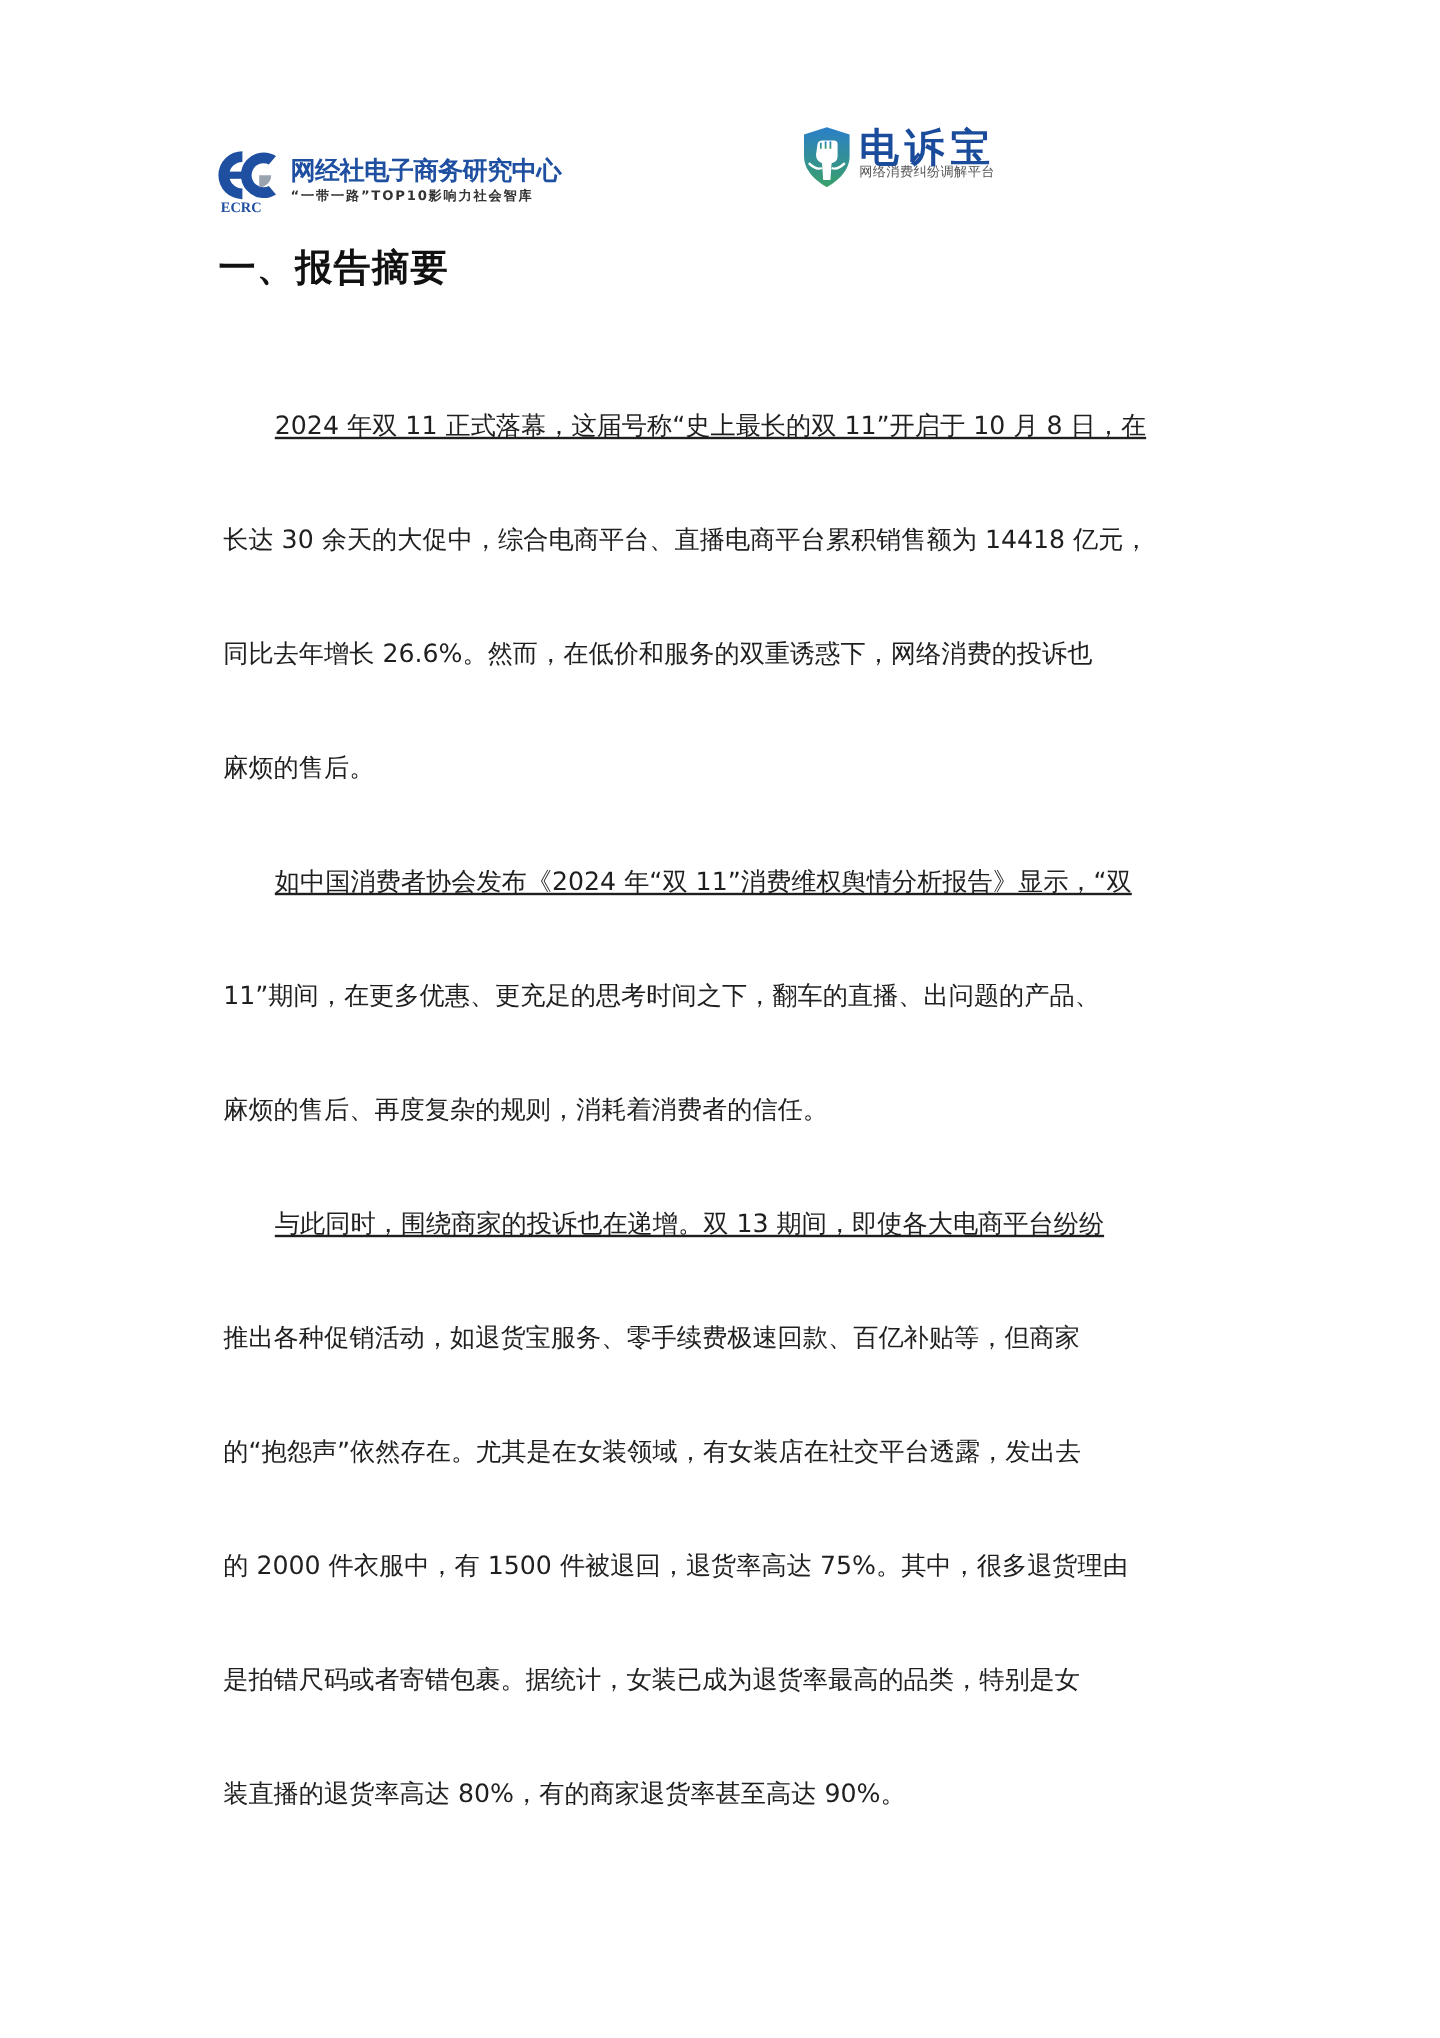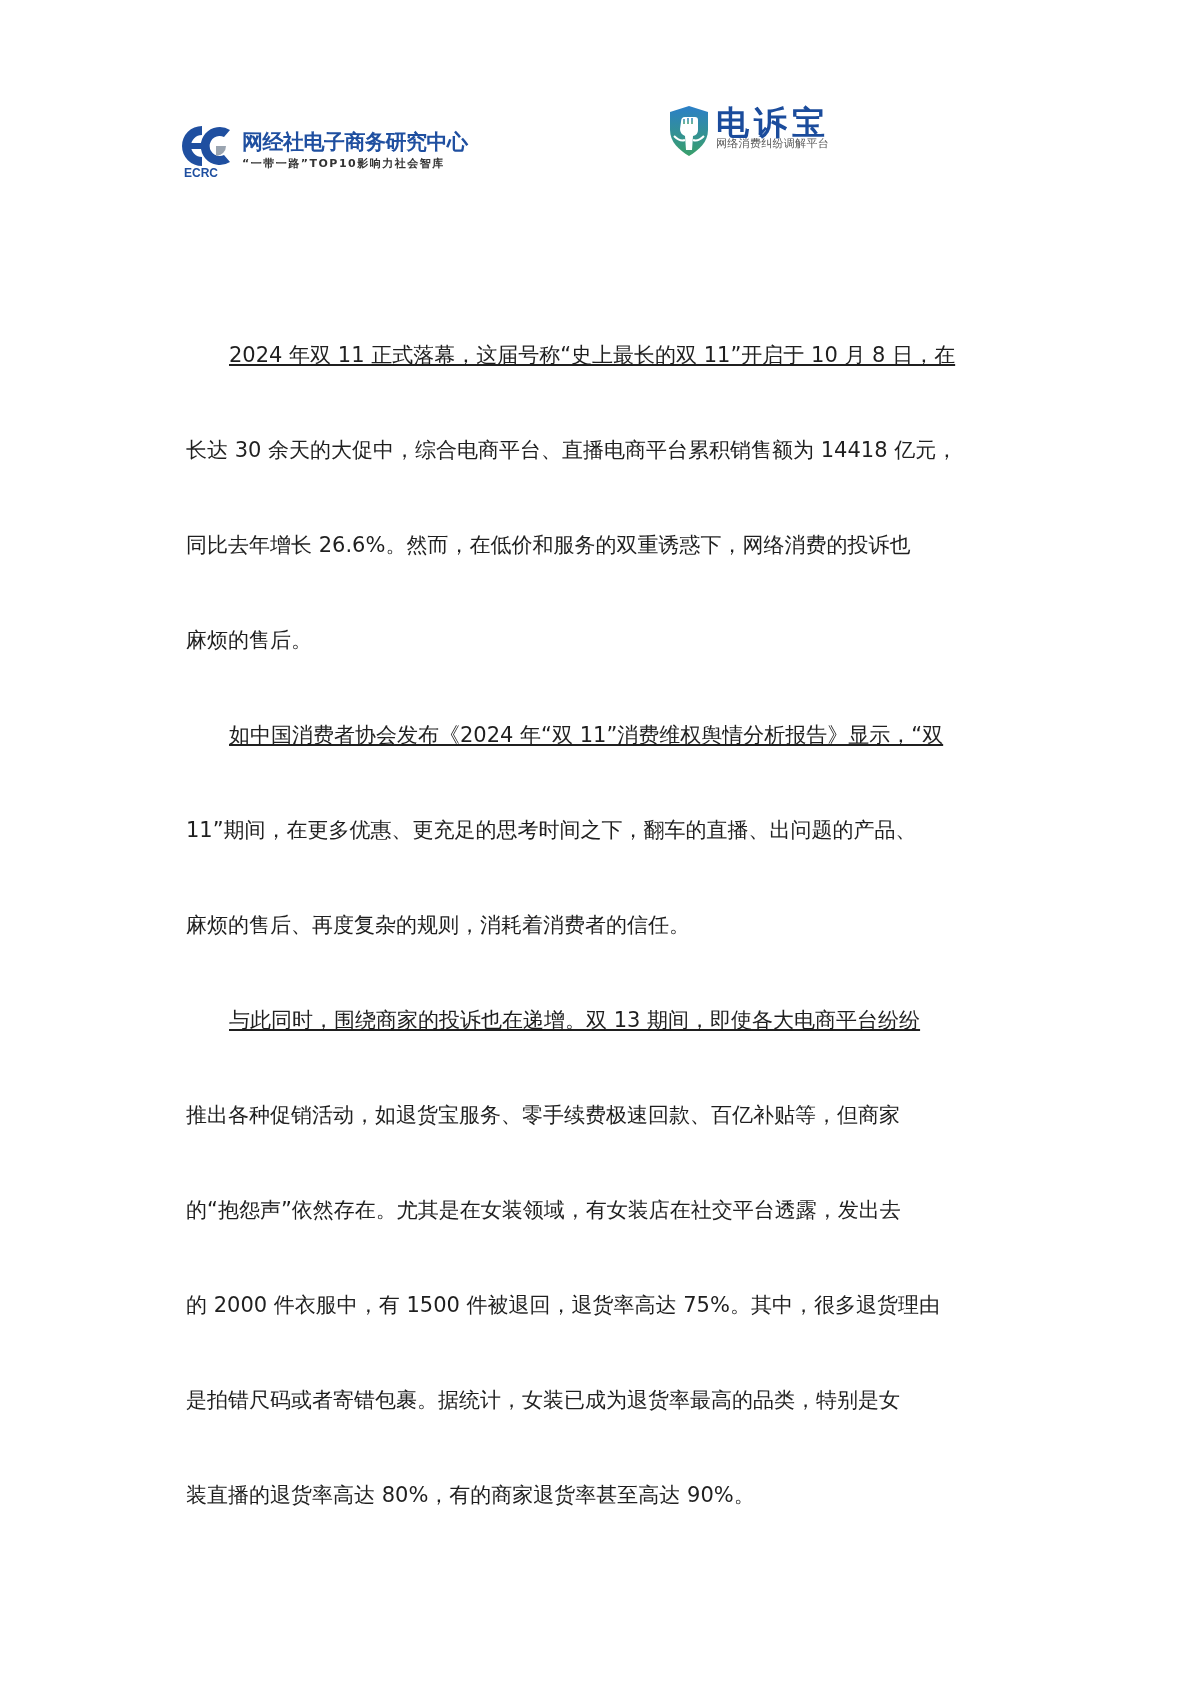--- a/index.html
+++ b/index.html
@@ -33,21 +33,21 @@
     .ecrc-mark {
       position: relative;
       width: 58px;
       height: 56px;
     }
     .ecrc-mark svg { display:block; }
     .ecrc-mark .ecrc-abbr {
       position: absolute;
       left: 4px;
       top: 42px;
-      font-family: Liberation Sans, sans-serif;
+      font-family: Liberation Serif, serif;
       font-weight: bold;
       font-size: 12px;
       color: #1f4fa0;
       letter-spacing: 0px;
     }
     .ecrc-texts {
       margin-left: 4px;
       margin-top: 6px;
     }
     .ecrc-name {
@@ -161,20 +161,21 @@
         <path d="M15 23 L26 23" stroke="url(#shg)" stroke-width="1.5"></path>
         <path d="M6 32 Q12 38 17 36 M36 32 Q30 38 25 36" stroke="#ffffff" stroke-width="2" fill="none"></path>
       </svg>
     </div>
     <div class="dsb-texts">
       <div class="dsb-name">电诉宝</div>
       <div class="dsb-sub">网络消费纠纷调解平台</div>
     </div>
   </div>
 
+  <h1 class="section-title">一、报告摘要</h1>
 
   <div class="body-lines">
     <div>
       <div class="line indent" style="top:340px">2024 年双 11 正式落幕，这届号称“史上最长的双 11”开启于 10 月 8 日，在</div>
       <div class="line" style="top:435px">长达 30 余天的大促中，综合电商平台、直播电商平台累积销售额为 14418 亿元，</div>
       <div class="line" style="top:530px">同比去年增长 26.6%。然而，在低价和服务的双重诱惑下，网络消费的投诉也</div>
       <div class="line" style="top:625px">麻烦的售后。</div>
     </div>
     <div>
       <div class="line indent" style="top:720px">如中国消费者协会发布《2024 年“双 11”消费维权舆情分析报告》显示，“双</div>

